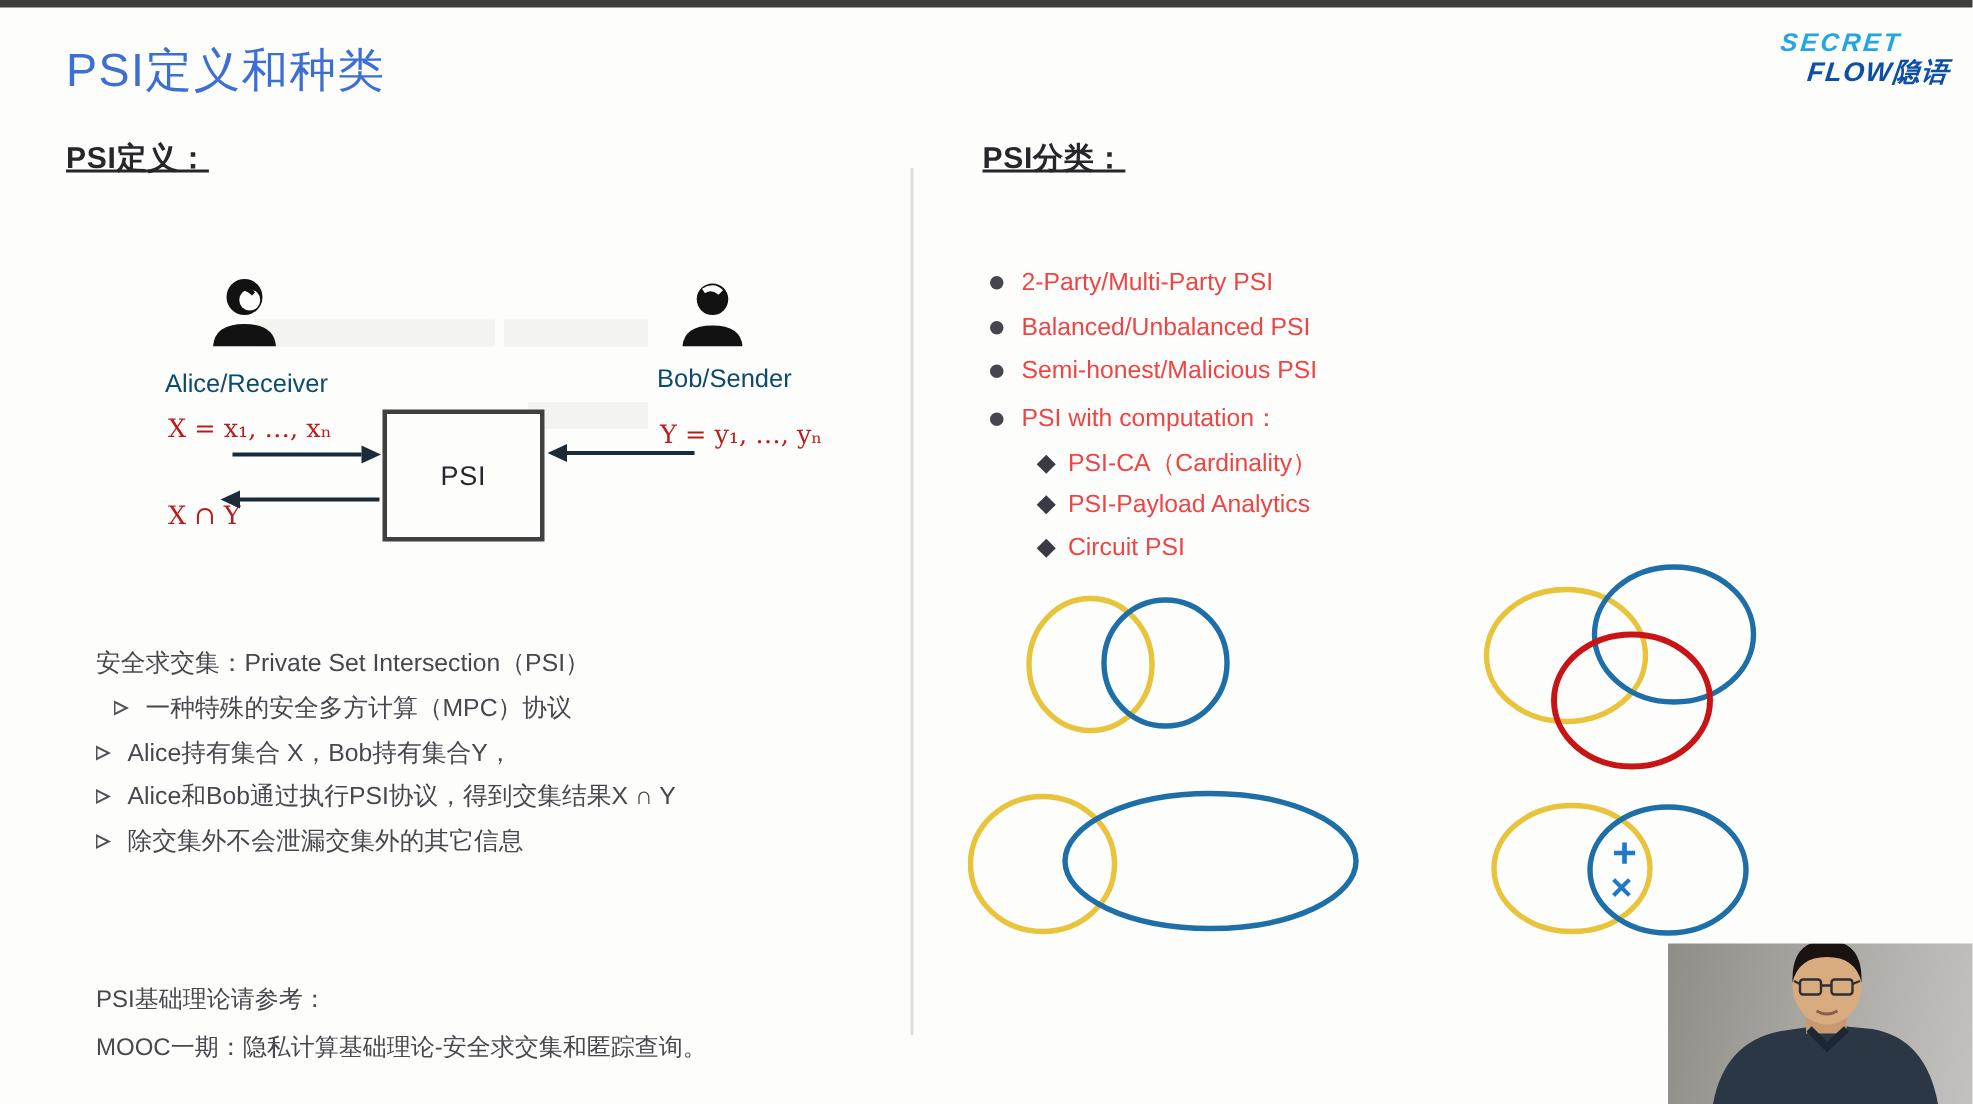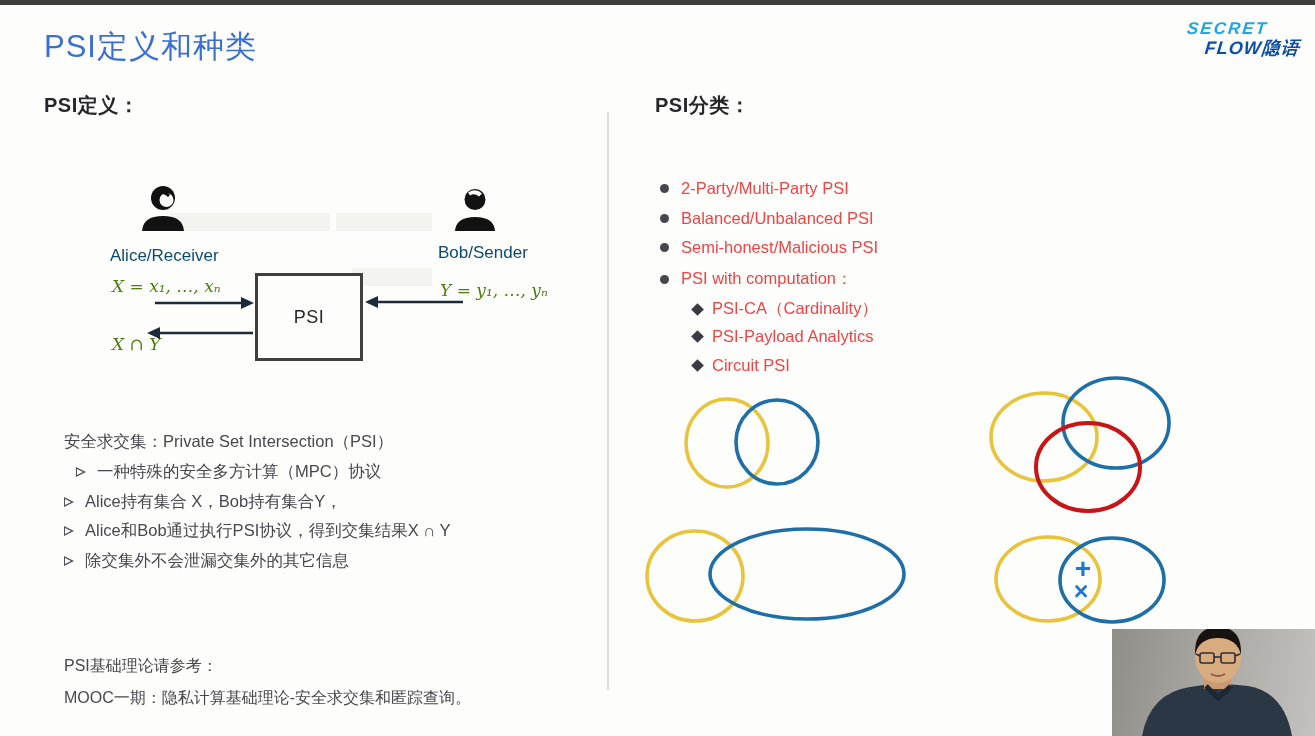--- a/index.html
+++ b/index.html
@@ -11,25 +11,25 @@
   }
   .abs{position:absolute;}
   .topbar{left:0;top:0;width:1315px;height:5px;background:#3e3f3b;}
   .title{
     left:44px;top:26px;font-size:31px;font-weight:normal;color:#3b6fd4;
     letter-spacing:1px;
   }
   .logo{right:14px;top:20px;text-align:left;font-style:italic;font-weight:bold;transform:skewX(-6deg);}
   .logo-l1{font-size:17px;color:#21a6e0;letter-spacing:2px;line-height:1;}
   .logo-l2{font-size:18px;color:#0d4fa6;letter-spacing:1px;line-height:1;margin-top:2px;padding-left:20px;}
-  .section-heading{font-size:20px;font-weight:bold;color:#26262b;letter-spacing:0.5px;}
+  .section-heading{font-size:20px;font-weight:bold;color:#26262b;letter-spacing:0.5px;text-decoration:underline;}
   .divider{left:607px;top:112px;width:2px;height:578px;background:#dcdcda;}
   .ghost{background:#f3f3f0;}
   .dia-label{font-size:17px;color:#0c4a6e;}
-  .math{font-family:"DejaVu Serif","DejaVu Sans",serif;font-style:italic;font-size:17px;color:#4d7c0f;}
+  .math{font-family:"DejaVu Serif","DejaVu Sans",serif;font-size:17px;color:#b91c1c;}
   .psi-box{
     left:255px;top:273px;width:102px;height:82px;border:3px solid #404040;
     display:flex;align-items:center;justify-content:center;
     font-size:18px;color:#26262b;letter-spacing:0.5px;background:#fdfdfc;
   }
   .def-line{font-size:16.5px;color:#47474d;display:flex;align-items:center;gap:11px;white-space:nowrap;}
   .arrow-bullet{position:relative;flex:0 0 auto;width:0;height:0;
     border-top:5.5px solid transparent;border-bottom:5.5px solid transparent;border-left:10px solid #515157;}
   .arrow-bullet::after{content:"";position:absolute;left:-9.5px;top:-3.5px;
     border-top:3.5px solid transparent;border-bottom:3.5px solid transparent;border-left:6px solid #fdfdfc;}

